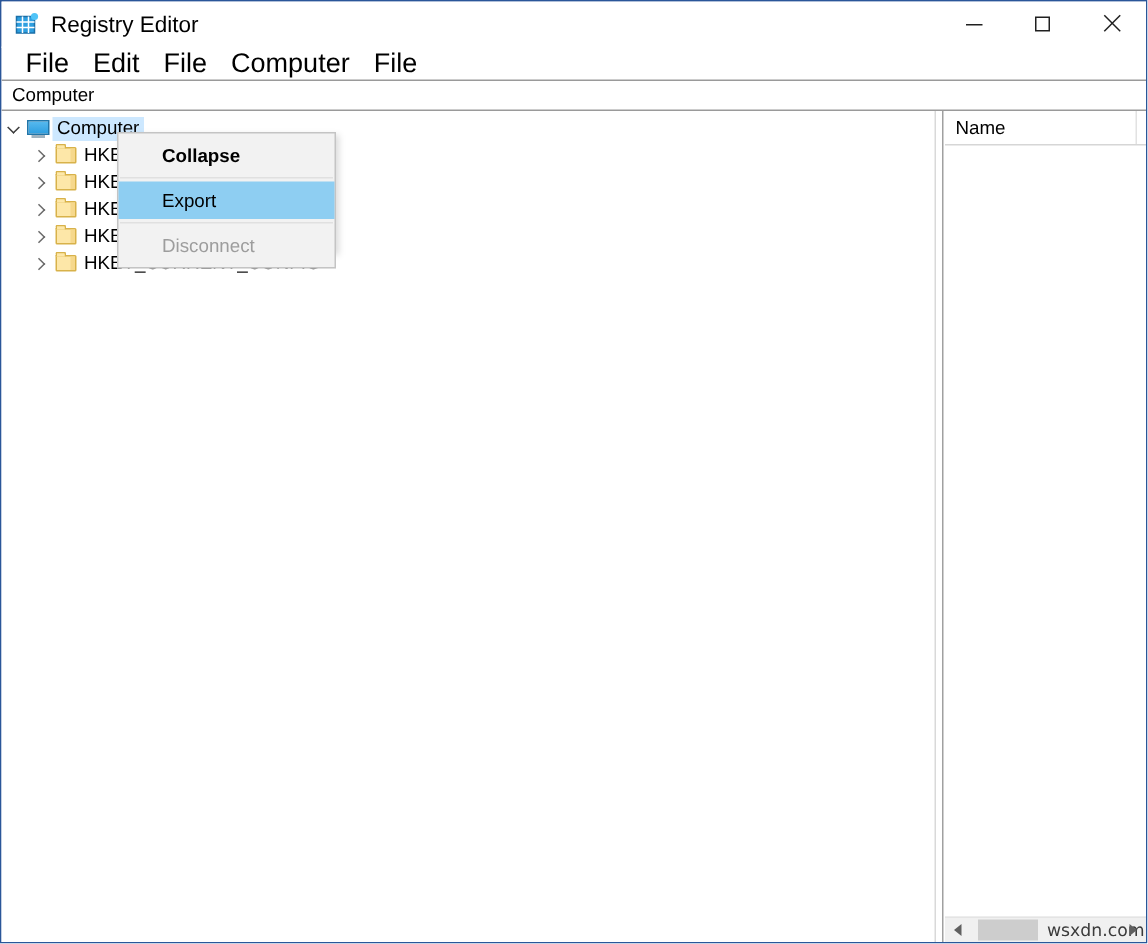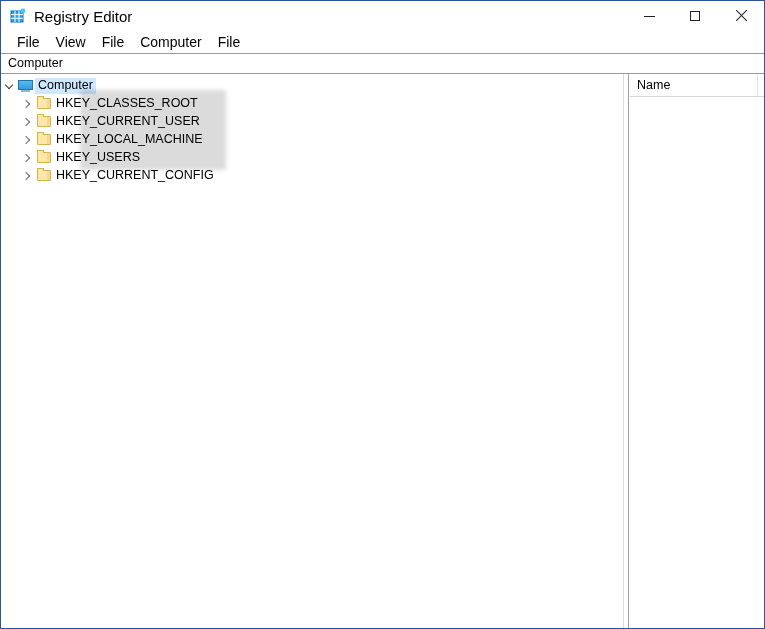--- a/index.html
+++ b/index.html
@@ -95,21 +95,21 @@
     left: 0; top: 30px;
     width: 763px;
     height: 22px;
     background: #ffffff;
     display: flex;
     align-items: center;
     padding-left: 8px;
     box-sizing: border-box;
   }
   .menubar-item {
-    font-size: 14px;
+    font-size: 18px;
     color: #000000;
     padding: 2px 8px;
     line-height: 1;
     cursor: default;
     white-space: nowrap;
   }
 
   
   .addressbar {
     position: absolute;
@@ -391,21 +391,21 @@
         <span class="glyph-max"></span>
       </div>
       <div class="win-btn close">
         <span class="glyph-close"></span>
       </div>
     </div>
   </div>
 
   <div class="menubar">
     <div class="menubar-item">File</div>
-    <div class="menubar-item">View</div>
+    <div class="menubar-item">Edit</div>
     <div class="menubar-item">File</div>
     <div class="menubar-item">Computer</div>
     <div class="menubar-item">File</div>
   </div>
 
   <div class="addressbar">
     <span class="address-text">Computer</span>
   </div>
 
   <div class="panes">
@@ -481,16 +481,33 @@
 
     <div class="right-pane">
       <div class="list-header">
         <div class="col col-name">Name</div>
         <div class="col col-type">T</div>
       </div>
     </div>
   </div>
 
   <div class="ctx-shadow"></div>
-
+  <div class="ctx-menu">
+    <div class="ctx-item bold">Collapse</div>
+    <div class="ctx-sep"></div>
+    <div class="ctx-item highlight">Export</div>
+    <div class="ctx-sep"></div>
+    <div class="ctx-item disabled">Disconnect</div>
+  </div>
+
+  <div class="hscroll">
+    <div class="sb-arrow left">
+      <span class="sb-tri l"></span>
+    </div>
+    <div class="sb-thumb"></div>
+    <div class="watermark">wsxdn.com</div>
+    <div class="sb-arrow right">
+      <span class="sb-tri r"></span>
+    </div>
+  </div>
 
   <div class="bottom-strip"></div>
 </div>
 
 </body></html>

